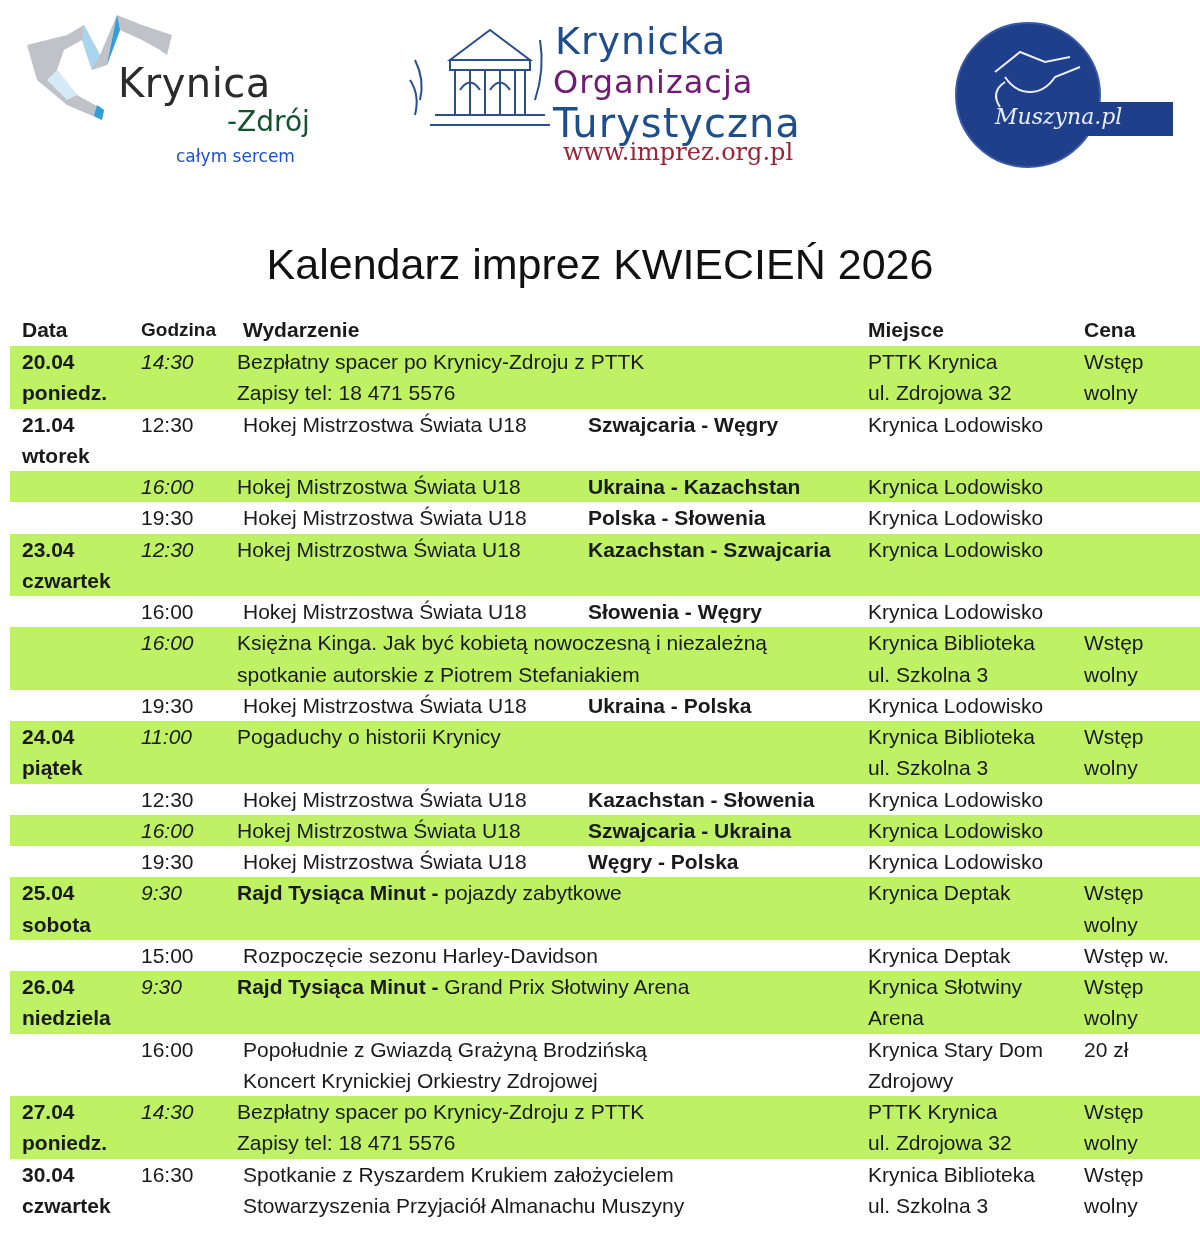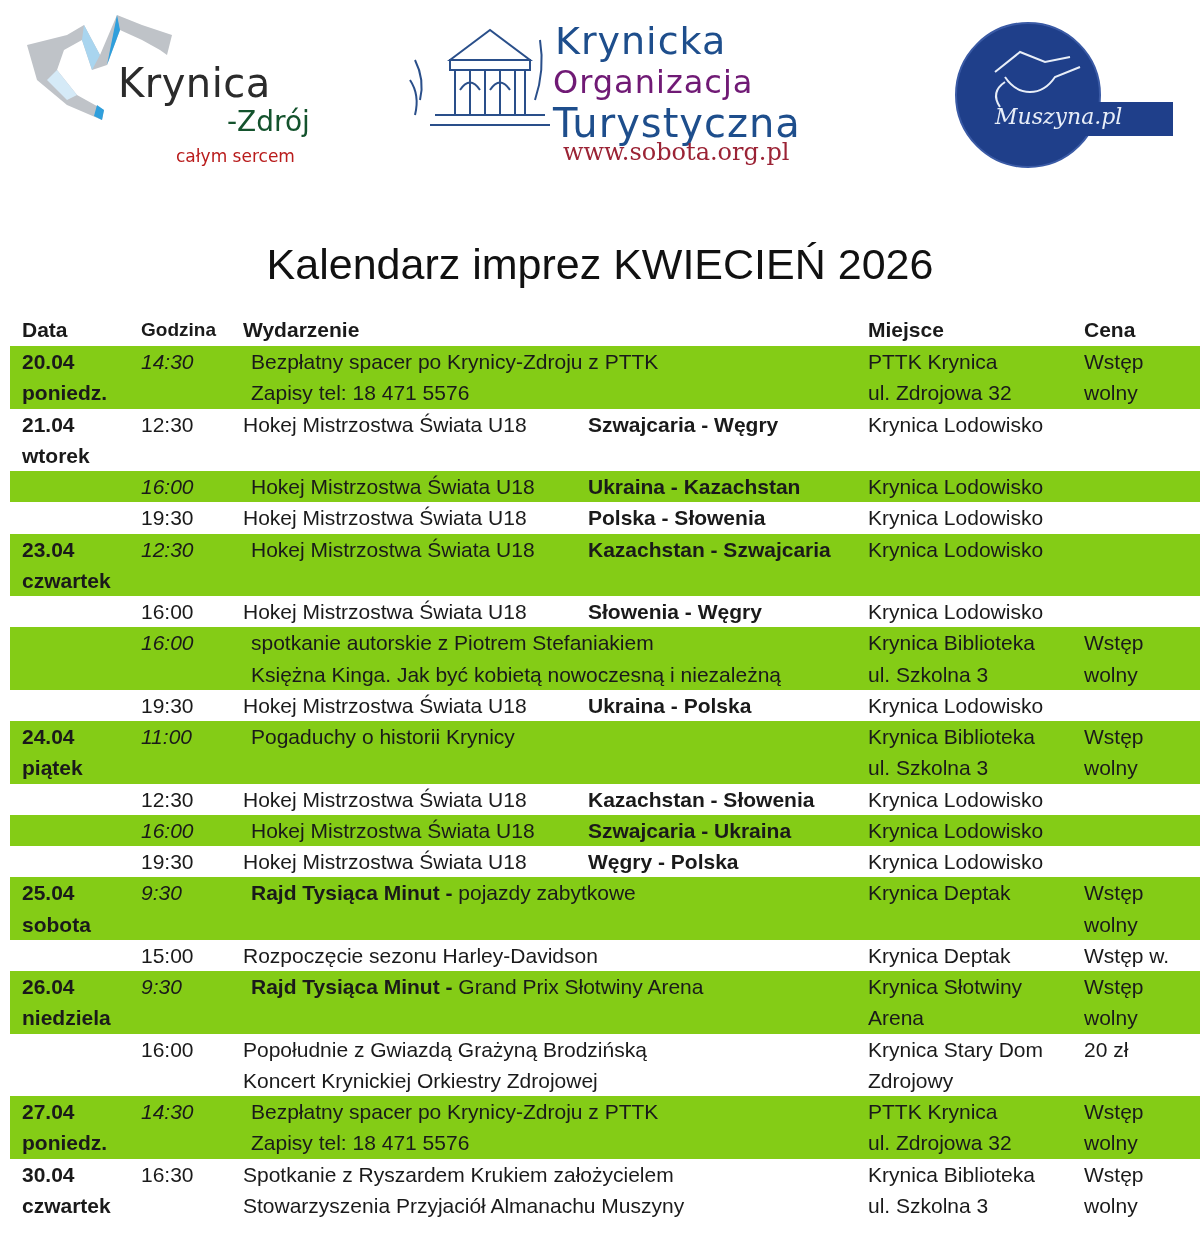--- a/index.html
+++ b/index.html
@@ -2,48 +2,48 @@
 <html><head>
 <meta charset="utf-8">
 <style>
   html, body { margin: 0; padding: 0; background: #ffffff; }
   body { width: 1200px; height: 1233px; position: relative; overflow: hidden;
          font-family: "DejaVu Sans", "Liberation Sans", sans-serif; color: #1a1a1a; }
   .logos { position: absolute; top: 0; left: 0; width: 1200px; height: 180px; }
   .logo1 { position: absolute; left: 22px; top: 10px; width: 300px; height: 160px; }
   .logo1 .txt-main { position: absolute; left: 96px; top: 50px; font-size: 40px; color: #2b2b2b; letter-spacing: 0.5px; }
   .logo1 .txt-sub { position: absolute; left: 205px; top: 95px; font-size: 28px; color: #14532d; }
-  .logo1 .txt-tag { position: absolute; left: 154px; top: 136px; font-size: 17px; color: #b91c1c; }
+  .logo1 .txt-tag { position: absolute; left: 154px; top: 136px; font-size: 17px; color: #1d4ed8; }
   .logo2 { position: absolute; left: 405px; top: 15px; width: 440px; height: 155px; }
   .logo2 .l1 { position: absolute; left: 150px; top: 4px; font-family: "DejaVu Sans", sans-serif; font-size: 38px; color: #1e4e8c; font-weight: normal; letter-spacing: 1px; }
   .logo2 .l2 { position: absolute; left: 148px; top: 48px; font-size: 32px; color: #701a75; letter-spacing: 1px; }
   .logo2 .l3 { position: absolute; left: 148px; top: 85px; font-size: 40px; color: #1e4e8c; letter-spacing: 1px; }
   .logo2 .l4 { position: absolute; left: 158px; top: 123px; font-family: "DejaVu Serif", "Liberation Serif", serif; font-size: 24px; color: #9b2335; }
   .logo3 { position: absolute; left: 955px; top: 22px; width: 225px; height: 148px; }
   .logo3 .circle { position: absolute; left: 0; top: 0; width: 146px; height: 146px; border-radius: 50%; background: #1f3f8a; border: 2px solid #3a5aa5; box-sizing: border-box; }
   .logo3 .band { position: absolute; left: 78px; top: 80px; width: 140px; height: 34px; background: #1f3f8a; }
   .logo3 .name { position: absolute; left: 40px; top: 82px; font-family: "DejaVu Serif", serif; font-style: italic; font-size: 22px; color: #e8eef8; }
 
   .title { position: absolute; top: 240px; left: 0; width: 1200px; text-align: center; font-size: 43px; color: #111; font-family: "Liberation Sans", sans-serif; }
 
   .table { position: absolute; top: 313px; left: 0; width: 1200px; font-family: "Liberation Sans", sans-serif; font-size: 21px; }
   .hdr { height: 33px; position: relative; font-weight: bold; }
   .hdr span { position: absolute; top: 5px; }
   .row { position: relative; }
-  .row.shade { background: #84cc16; margin-left: 10px; padding-left: 0; }
+  .row.shade { background: #bef264; margin-left: 10px; padding-left: 0; }
   .row.shade .cell.c-date { left: 12px; }
   .cell { position: absolute; top: 0; line-height: 31.25px; }
   .c-date { left: 22px; font-weight: bold; }
   .c-time { left: 141px; }
   .c-event { left: 243px; width: 620px; }
   .c-match { left: 588px; font-weight: bold; }
   .c-place { left: 868px; }
   .c-price { left: 1084px; }
   .row.shade .c-time { left: 131px; font-style: italic; }
-  .row.shade .c-event { left: 241px; }
+  .row.shade .c-event { left: 227px; }
   .row.shade .c-match { left: 578px; }
   .row.shade .c-place { left: 858px; }
   .row.shade .c-price { left: 1074px; }
   .line { display: block; white-space: nowrap; }
   b { font-weight: bold; }
 </style>
 </head>
 <body>
 
 <div class="logos">
@@ -67,21 +67,21 @@
         <path d="M50,50 L50,95 M65,50 L65,95 M80,50 L80,95 M95,50 L95,95 M110,50 L110,95 M120,50 L120,95"></path>
         <path d="M55,70 Q65,55 75,70 M85,70 Q95,55 105,70"></path>
         <path d="M30,95 L140,95 M25,105 L145,105"></path>
         <path d="M10,40 Q20,60 15,80 M5,60 Q15,75 10,95"></path>
         <path d="M135,20 Q140,50 130,80"></path>
       </g>
     </svg>
     <span class="l1">Krynicka</span>
     <span class="l2">Organizacja</span>
     <span class="l3">Turystyczna</span>
-    <span class="l4">www.sobota.org.pl</span>
+    <span class="l4">www.imprez.org.pl</span>
   </div>
   <div class="logo3">
     <div class="circle"></div>
     <div class="band"></div>
     <svg width="120" height="80" viewBox="0 0 120 80" style="position:absolute;left:20px;top:15px;">
       <g fill="none" stroke="#e8eef8" stroke-width="2">
         <path d="M20,35 L45,15 L70,25 L95,20"></path>
         <path d="M30,40 Q40,55 55,55 Q70,55 80,40 L105,30"></path>
         <path d="M25,70 Q15,55 30,45"></path>
       </g>
@@ -207,22 +207,22 @@
           <span class="line">Krynica Lodowisko</span>
         </div>
         <div class="cell c-price"></div>
       </div>
       <div class="row shade" style="height: 62.5px;">
         <div class="cell c-date"></div>
         <div class="cell c-time">
           <span class="line">16:00</span>
         </div>
         <div class="cell c-event">
+          <span class="line">Księżna Kinga. Jak być kobietą nowoczesną i niezależną</span>
           <span class="line">spotkanie autorskie z Piotrem Stefaniakiem</span>
-          <span class="line">Księżna Kinga. Jak być kobietą nowoczesną i niezależną</span>
         </div>
         <div class="cell c-place">
           <span class="line">Krynica Biblioteka</span>
           <span class="line">ul. Szkolna 3</span>
         </div>
         <div class="cell c-price">
           <span class="line">Wstęp</span>
           <span class="line">wolny</span>
         </div>
       </div>

